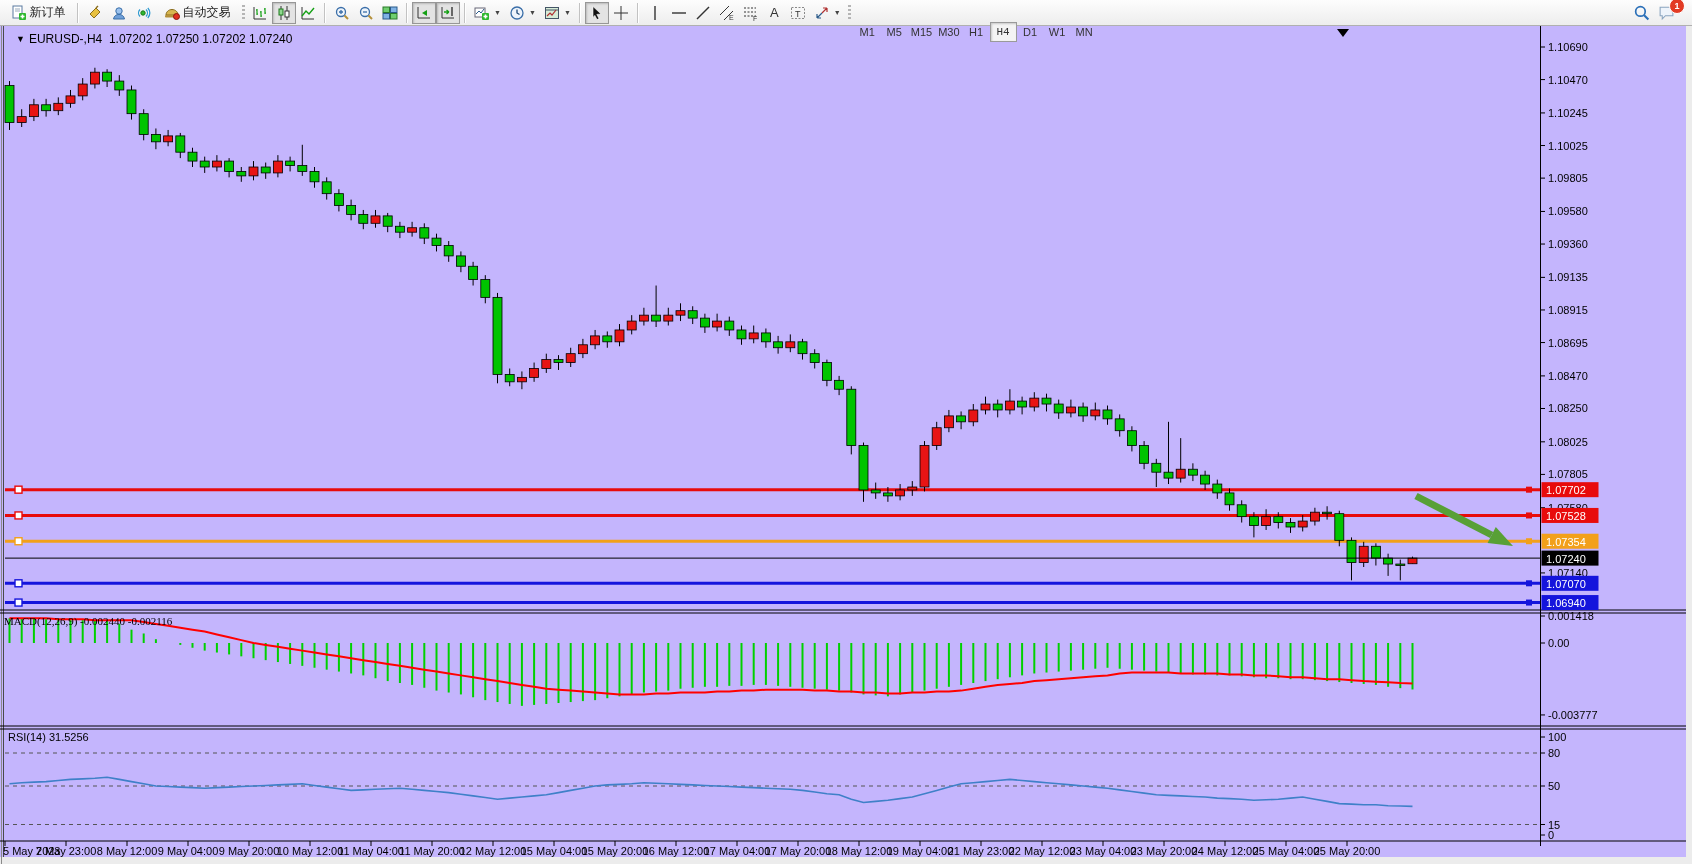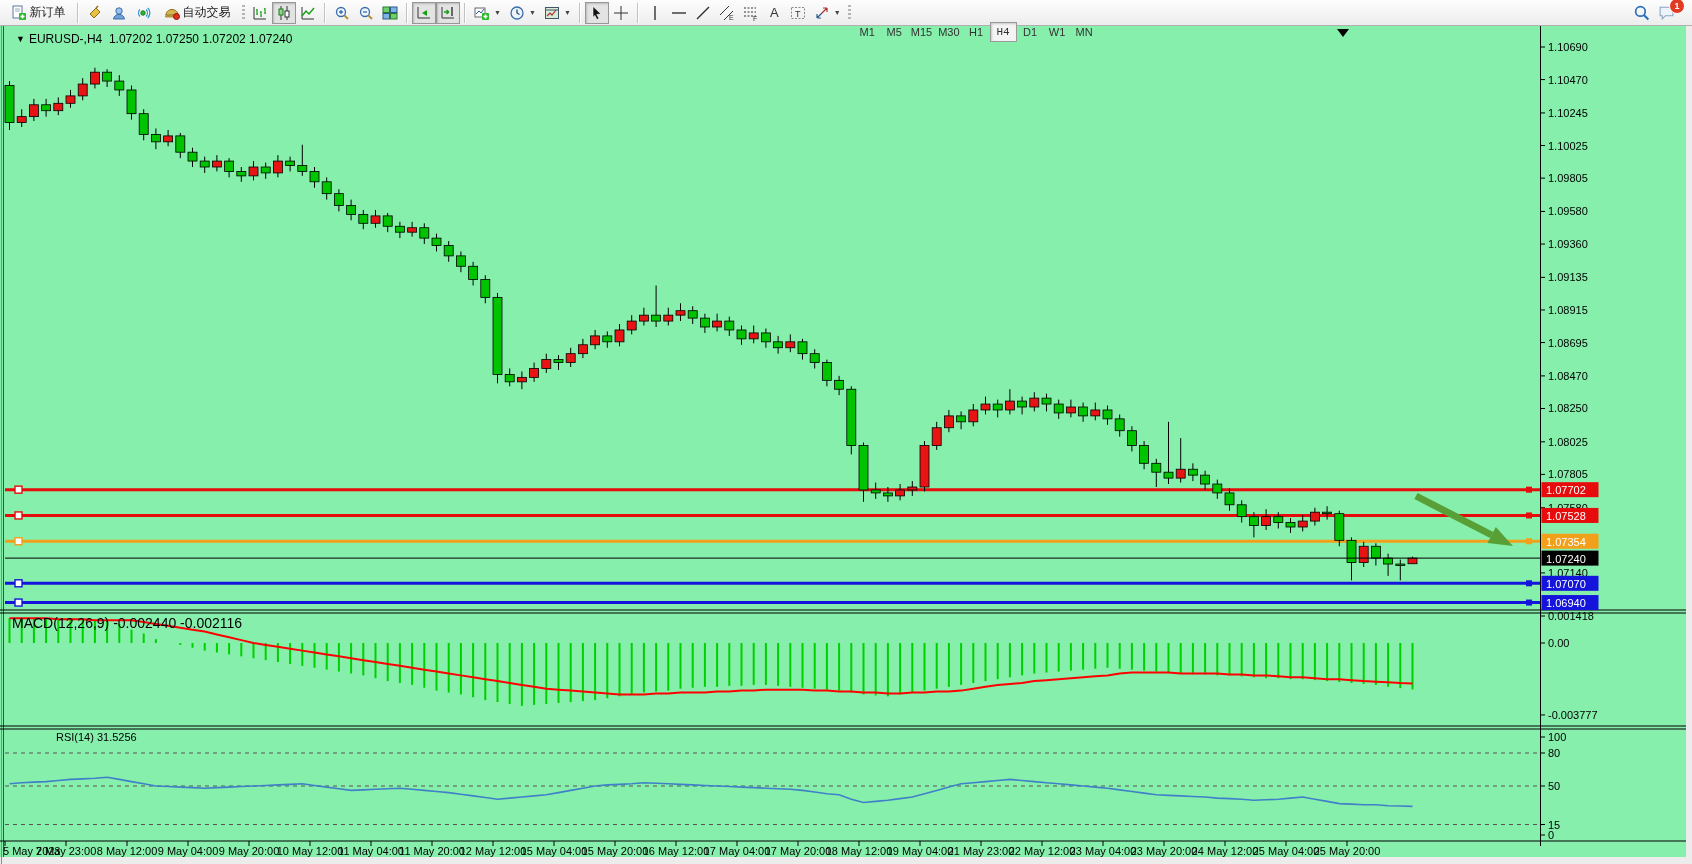--- a/index.html
+++ b/index.html
@@ -1,17 +1,17 @@
 <!DOCTYPE html>
 <html><head>
 <meta charset="utf-8">
 <style>
   html,body{margin:0;padding:0;background:#fff;width:1692px;height:864px;overflow:hidden;
     font-family:"Liberation Sans","DejaVu Sans",sans-serif;-webkit-font-smoothing:antialiased;}
-  #app{position:relative;width:1692px;height:864px;background:#86efac;}
+  #app{position:relative;width:1692px;height:864px;background:#c4b5fd;}
   
   #toolbar{position:absolute;top:0;left:0;width:1692px;height:26px;box-sizing:border-box;
     background:linear-gradient(#fdfdfd,#ededed);border-bottom:1px solid #b0b0b0;
     display:flex;align-items:center;padding:0 3px;z-index:20;}
   .grp{display:flex;align-items:center;height:24px;}
   .sep{width:0;height:20px;border-left:1px solid #c2c2c2;border-right:1px solid #ffffff;margin:0 4px;}
   .grip{width:3px;height:16px;margin:0 3px;
     background:repeating-linear-gradient(to bottom,#b5b5b5 0 2px,transparent 2px 4px);}
   .tbtn{min-width:23px;height:22px;display:flex;align-items:center;justify-content:center;gap:3px;
     padding:0 3px;border:1px solid transparent;font-size:12px;color:#1a1a1a;box-sizing:border-box;cursor:default;}
@@ -23,22 +23,22 @@
   .tf.pressed{background:#f4f4f4;border:1px solid #9a9a9a;box-shadow:inset 1px 1px 2px rgba(0,0,0,.18);font-family:Liberation Mono, monospace;}
   .spacer{flex:1;}
   #chat-wrap{position:relative;margin-right:10px;}
   #chat-badge{position:absolute;top:-5px;right:-7px;width:14px;height:14px;border-radius:50%;
     background:#e23b24;border:1px solid #fff;color:#fff;font-size:9px;font-weight:bold;
     display:flex;align-items:center;justify-content:center;}
   
   .overlay{position:absolute;z-index:5;color:#000;white-space:nowrap;}
   #title-line{left:16px;top:32px;font-size:12px;}
   #title-line .tri{font-size:9px;margin-right:4px;vertical-align:1px;}
-  #macd-line{left:12px;top:615px;font-size:14px;}
-  #rsi-line{left:8px;top:731px;font-size:11px;margin-left:48px;}
+  #macd-line{left:4px;top:615px;font-size:11px;font-family:Liberation Serif, serif;}
+  #rsi-line{left:8px;top:731px;font-size:11px;}
   #plot{position:absolute;top:0;left:0;z-index:1;}
   text{font-family:"Liberation Sans","DejaVu Sans",sans-serif;}
 </style>
 </head>
 <body>
 
 <div id="app">
 
   <div id="toolbar">
     <div class="grp">

